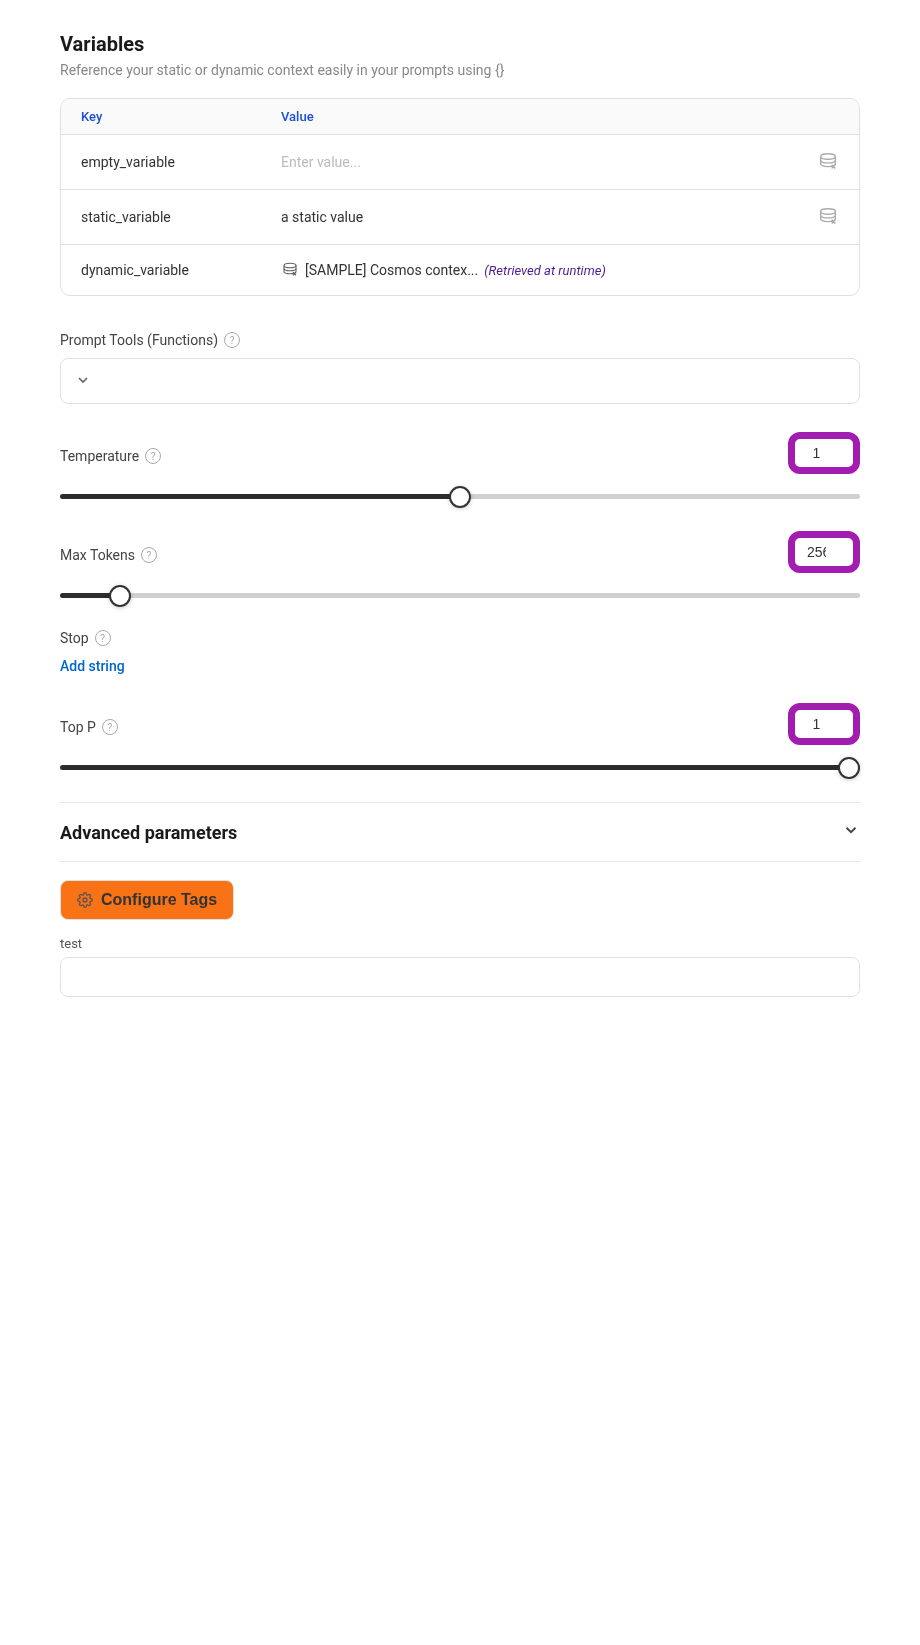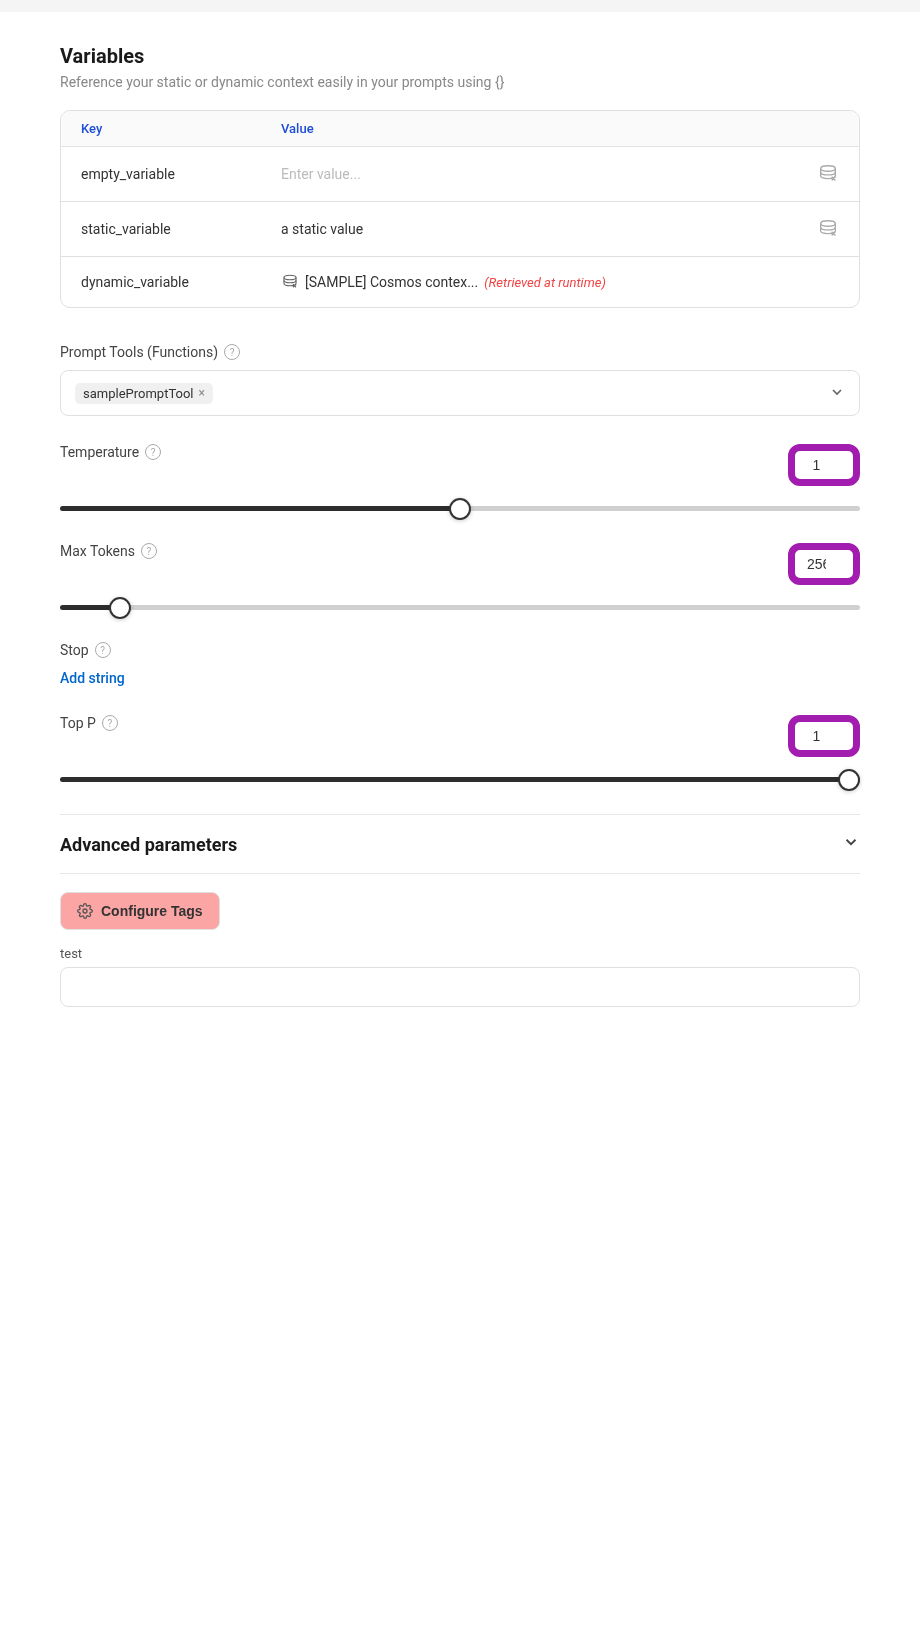--- a/index.html
+++ b/index.html
@@ -7,21 +7,20 @@
       font-family: -apple-system, BlinkMacSystemFont, 'Segoe UI', Roboto, sans-serif;
       background: #f5f5f5;
       display: flex;
       justify-content: center;
       min-height: 1645px;
     }
     .page {
       width: 920px;
       background: #ffffff;
       padding: 32px 60px;
-      margin-top: 12px;
     }
 
     
     .section-title {
       font-size: 20px;
       font-weight: 700;
       color: #1a1a1a;
       margin-bottom: 6px;
     }
     .section-subtitle {
@@ -69,21 +68,21 @@
     .value-cell.placeholder {
       color: #bbb;
     }
     .value-cell.dynamic {
       display: flex;
       align-items: center;
       gap: 6px;
       color: #333;
     }
     .runtime-tag {
-      color: #ef4444;
+      color: #4c1d95;
       font-style: italic;
       font-size: 13px;
     }
     .icon-cell {
       display: flex;
       justify-content: flex-end;
       align-items: center;
     }
     .db-icon {
       width: 22px;
@@ -169,21 +168,21 @@
       padding: 6px 12px;
       font-size: 14px;
       color: #333;
       width: 72px;
       text-align: center;
       flex-shrink: 0;
     }
     .field-label-row {
       display: flex;
       justify-content: space-between;
-      align-items: flex-start;
+      align-items: flex-end;
       margin-bottom: 10px;
     }
     .slider-container {
       width: 100%;
       position: relative;
       margin-bottom: 4px;
     }
     input[type=range] {
       -webkit-appearance: none;
       appearance: none;
@@ -253,24 +252,24 @@
       border-bottom: 1px solid #e8e8e8;
       cursor: pointer;
     }
     .configure-tags-btn {
       display: flex;
       align-items: center;
       gap: 8px;
       border: 1px solid #e0e0e0;
       border-radius: 8px;
       padding: 10px 16px;
-      font-size: 14px;
+      font-size: 16px;
       font-weight: 600;
       color: #333;
-      background: #fca5a5;
+      background: #f97316;
       cursor: pointer;
       margin: 18px 0 16px 0;
       width: fit-content;
     }
     .gear-icon-svg {
       width: 16px;
       height: 16px;
       color: #555;
     }
     .tag-input-field {
@@ -348,26 +347,20 @@
   </div>
 
   <div class="config-section">
 
     <div class="field-group">
       <div class="field-label">
         <span>Prompt Tools (Functions)</span>
         <span class="help-icon">?</span>
       </div>
       <div class="dropdown-box">
-        <div class="tags-area">
-          <div class="tag-chip">
-            <span>samplePromptTool</span>
-            <span class="remove">×</span>
-          </div>
-        </div>
         <span class="chevron-down">
           <svg width="16" height="16" viewBox="0 0 24 24" fill="none" stroke="#666" stroke-width="2.5">
             <polyline points="6 9 12 15 18 9"></polyline>
           </svg>
         </span>
       </div>
     </div>
 
     <div class="field-group">
       <div class="field-label-row">

